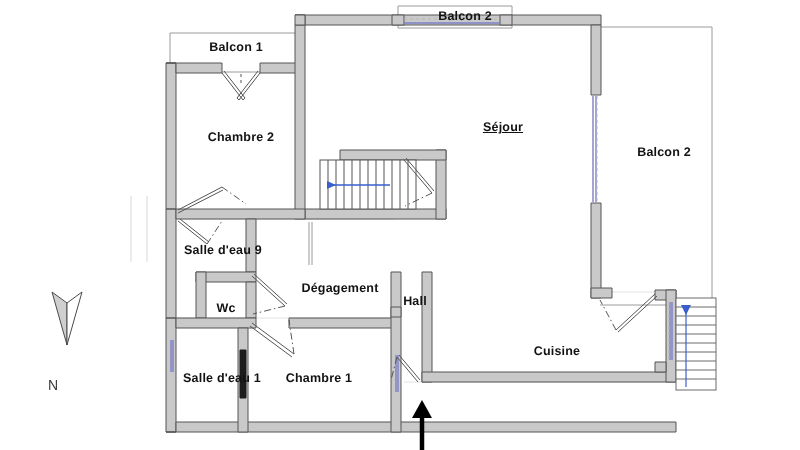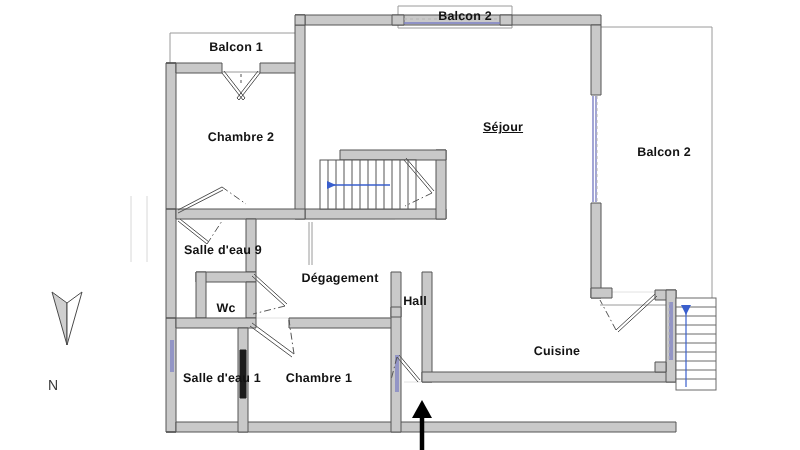--- a/index.html
+++ b/index.html
@@ -246,21 +246,21 @@
     </g>
   </svg>
 
   <div class="room-label" style="left:236px;top:47px;">Balcon 1</div>
   <div class="room-label" style="left:465px;top:16px;">Balcon 2</div>
   <div class="room-label" style="left:664px;top:152px;">Balcon 2</div>
   <div class="room-label" style="left:241px;top:137px;">Chambre 2</div>
   <div class="room-label" style="left:503px;top:127px;text-decoration:underline;">Séjour</div>
   <div class="room-label" style="left:223px;top:250px;">Salle d'eau 9</div>
   <div class="room-label" style="left:226px;top:308px;">Wc</div>
-  <div class="room-label" style="left:340px;top:278px;">Dégagement</div>
+  <div class="room-label" style="left:340px;top:288px;">Dégagement</div>
   <div class="room-label" style="left:415px;top:301px;text-align:right;">Hall</div>
   <div class="room-label" style="left:222px;top:378px;">Salle d'eau 1</div>
   <div class="room-label" style="left:319px;top:378px;">Chambre 1</div>
   <div class="room-label" style="left:557px;top:351px;">Cuisine</div>
 
   <div class="compass-label" style="left:53px;top:385px;">N</div>
 
 </div>
 
 </body></html>

